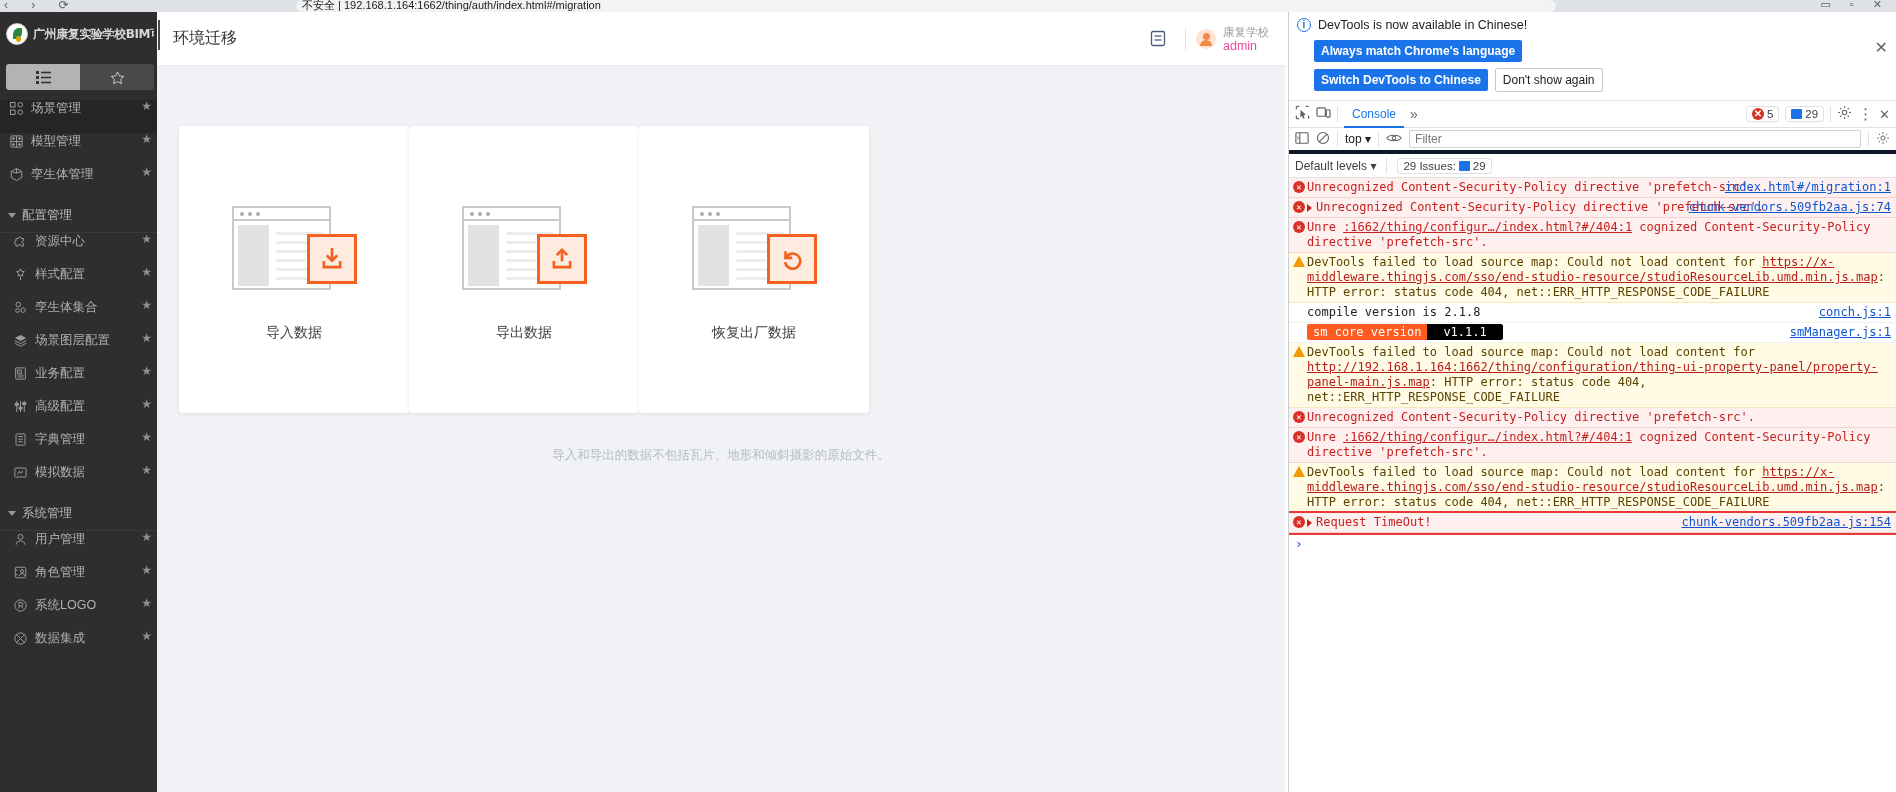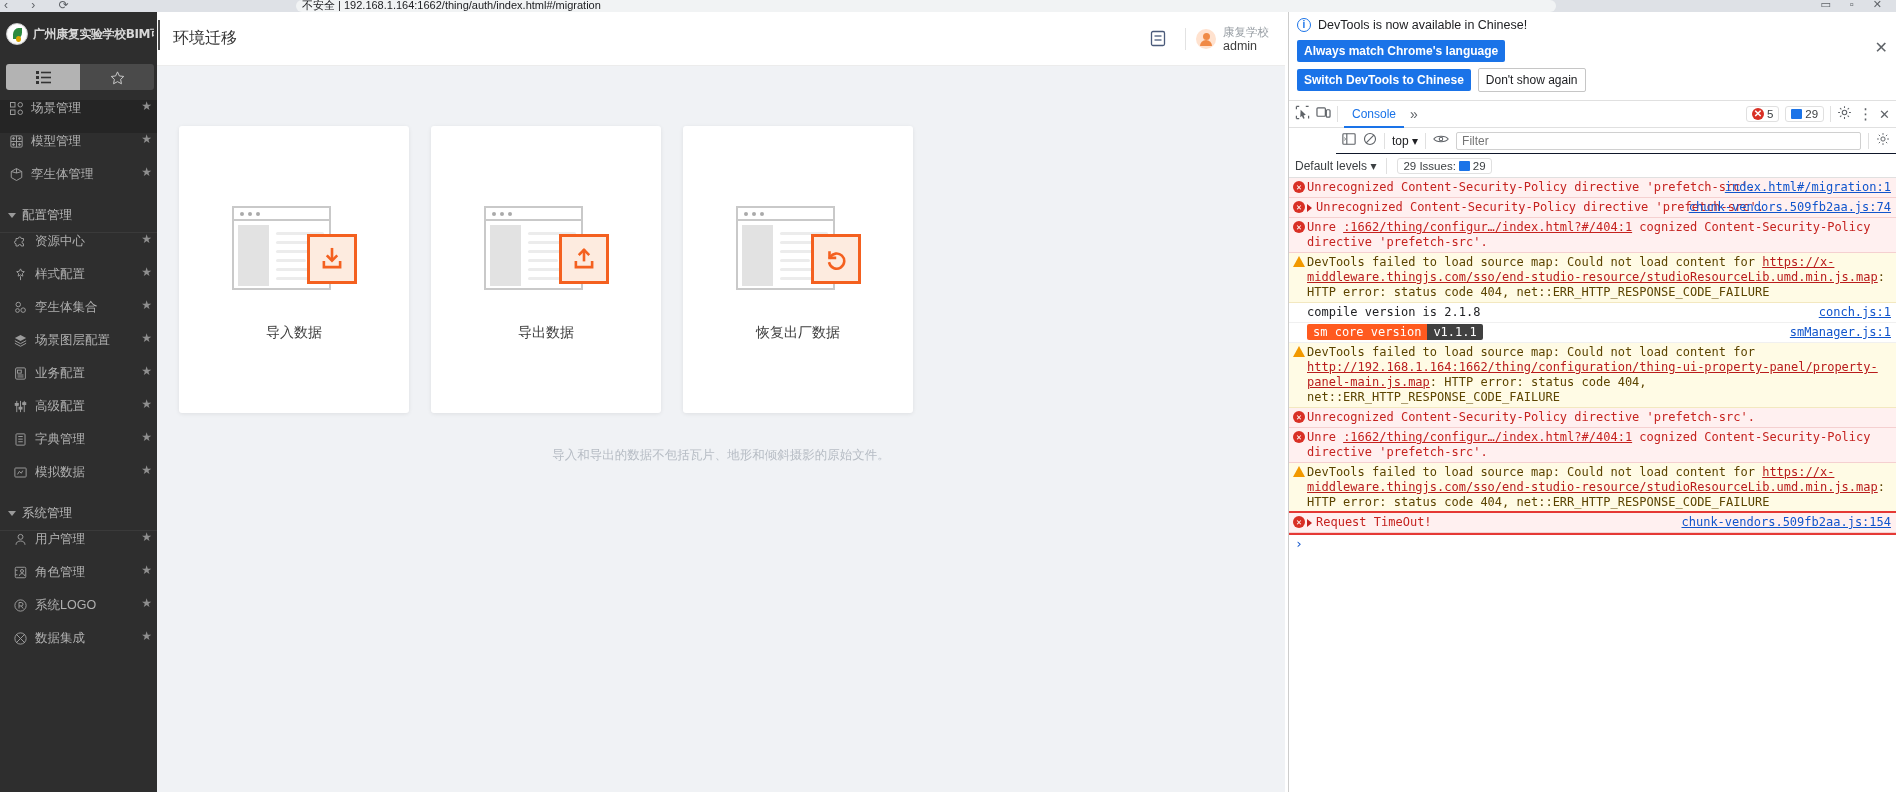--- a/index.html
+++ b/index.html
@@ -121,24 +121,24 @@
   .tb-divider { width: 1px; height: 22px; background: #e2e2e2; margin: 0 10px; }
   .avatar {
     width: 20px; height: 20px; border-radius: 50%;
     background: #ffe2cf; display: flex; align-items: center; justify-content: center;
     margin-right: 7px;
   }
   .avatar .head { width: 7px; height: 7px; border-radius: 50%; background: #f08a46; margin-top:-4px;}
   .avatar .body { position:absolute; width: 12px; height: 6px; border-radius: 6px 6px 0 0; background: #f08a46; margin-top: 8px;}
   .user-block { display: flex; flex-direction: column; line-height: 14px; }
   .user-org { font-size: 11.5px; color: #9aa0a6; }
-  .user-name { font-size: 12.5px; color: #404040; }
+  .user-name { font-size: 12.5px; color: #ec4899; }
 
   .content-wrap { padding: 22px 22px 0 22px; height: 726px; }
-  .cards-row { display: flex; gap: 22px; justify-content: flex-start; padding-top: 38px;}
+  .cards-row { display: flex; justify-content: flex-start; padding-top: 38px;}
   .card {
     width: 230px; height: 287px; background: #fff; border-radius: 3px;
     box-shadow: 0 1px 4px rgba(0,0,0,0.08);
     display: flex; flex-direction: column; align-items: center;
     justify-content: flex-start; cursor: pointer;
   }
   .card-illus { margin-top: 80px; width: 125px; height: 84px; position: relative; }
   .card-label { margin-top: 34px; font-size: 14px; color: #3d3d3d; }
   .hint { text-align: center; margin-top: 34px; font-size: 12.5px; color: #b6bcc4; }
 
@@ -173,20 +173,21 @@
     width: 14px; height: 14px; border-radius: 50%; border: 1.4px solid #1a73e8;
     color: #1a73e8; font-size: 10px; line-height: 12px; text-align: center; font-weight: bold;
     flex: 0 0 14px;
   }
   .dt-banner-row2 { margin-top: 8px; }
   .dt-banner-row3 { margin-top: 6px; display: flex; gap: 7px; align-items: center; }
   .btn-blue {
     background: #1a73e8; color: #fff; border: none; border-radius: 2px;
     font-size: 12px; font-weight: bold; padding: 4px 7px; cursor: pointer;
     font-family: "Liberation Sans", sans-serif;
+    margin-left: 17px;
   }
   .btn-outline {
     background: #fff; color: #202124; border: 1px solid #c6c6c6; border-radius: 2px;
     font-size: 12px; padding: 4px 7px; cursor: pointer;
     font-family: "Liberation Sans", sans-serif;
   }
   .banner-close {
     position: absolute; right: 8px; top: 28px; color: #5f6368;
     font-size: 16px; cursor: pointer; line-height: 16px;
   }
@@ -203,22 +204,22 @@
     display: inline-flex; align-items: center; gap: 3px;
     border: 1px solid #e0e0e0; border-radius: 3px; padding: 1px 5px;
     font-size: 11.5px; color: #3c4043; background: #fff; cursor: pointer;
   }
   .err-dot { width: 12px; height: 12px; border-radius: 50%; background: #d93025;
     color: #fff; font-size: 10px; line-height: 12px; text-align: center; font-weight: bold;}
   .warn-sq { width: 11px; height: 10px; background: #1a73e8; border-radius: 1px; }
 
   .dt-toolbar {
     display: flex; align-items: center; height: 26px; padding: 0 6px; gap: 7px;
-    border-bottom: 1px solid #0f172a;
-    font-family: "Liberation Sans", sans-serif; font-size: 12px; color: #5f6368; margin-left: 47px;
+    border-bottom: 4px solid #0f172a;
+    font-family: "Liberation Sans", sans-serif; font-size: 12px; color: #5f6368;
   }
   .filter-input {
     flex: 1; height: 18px; border: 1px solid #d0d0d0; border-radius: 2px;
     font-size: 12px; padding: 0 5px; color: #202124;
     font-family: "Liberation Sans", sans-serif; background: #fff;
   }
   .dt-levels {
     display: flex; align-items: center; height: 24px; padding: 0 6px; gap: 10px;
     border-bottom: 1px solid #e0e0e0;
     font-family: "Liberation Sans", sans-serif; font-size: 12px; color: #3c4043;
@@ -241,21 +242,21 @@
   .msg-src {
     position: absolute; right: 5px; top: 2px; color: #1155cc;
     text-decoration: underline; font-size: 12px; white-space: nowrap;
   }
   .msg-body a, .lnk { color: #b91c1c; text-decoration: underline; }
   .msg.error .lnk { color: #c5221f; text-decoration: underline; }
   .arrow-tri { display: inline-block; width: 0; height: 0; margin-right: 4px;
     border-top: 4px solid transparent; border-bottom: 4px solid transparent;
     border-left: 5px solid currentColor; vertical-align: middle; }
   .tag-orange { background: #ff5a1f; color: #fff; padding: 1px 6px; border-radius: 2px 0 0 2px; }
-  .tag-green  { background: #404040; color: #fff; padding: 1px 6px; border-radius: 0 2px 2px 0; }
+  .tag-green  { background: #000000; color: #fff; padding: 1px 16px; border-radius: 0 2px 2px 0; }
   .highlight-box { outline: 2px solid #e53935; }
   .prompt-row { padding: 3px 6px; color: #1155cc; font-size: 13px; }
 </style>
 </head>
 <body>
 
 <div id="app">
 
   <div class="browser-strip">
     <div class="navicons">‹ › ⟳</div>

